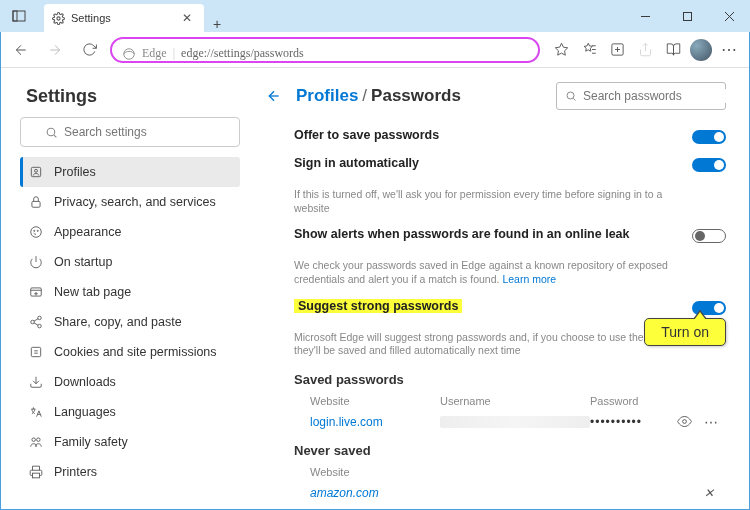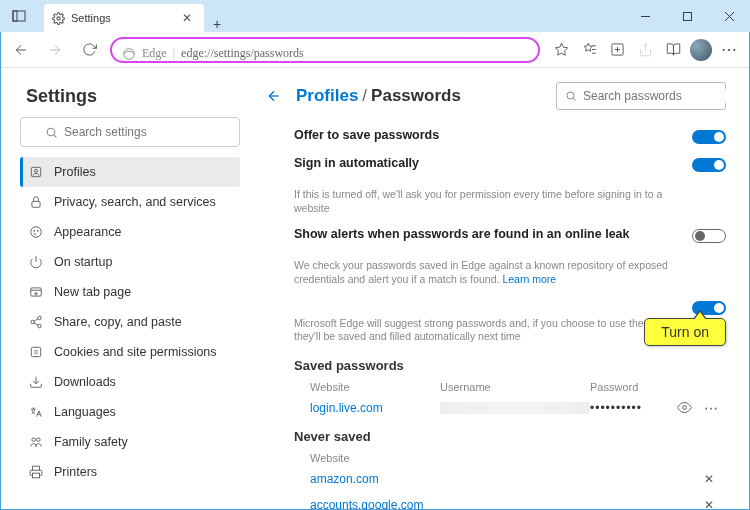--- a/index.html
+++ b/index.html
@@ -52,21 +52,21 @@
   .section-h { font-size: 13px; font-weight: 600; padding: 8px 0 4px 32px; }
   .table-head { display: flex; padding: 4px 0 2px 48px; font-size: 11px; color: #888; }
   .col-web { width: 130px; }
   .col-user { width: 150px; }
   .col-pass { flex: 1; }
   .data-row { display: flex; align-items: center; padding: 5px 0 5px 48px; font-size: 12px; }
   .data-row .site { width: 130px; color: #0078d4; }
   .data-row .user { width: 150px; color: #ccc; background: linear-gradient(90deg,#eee,#f5f5f5,#eee); height: 12px; border-radius:2px;}
   .data-row .pass { flex: 1; color: #333; letter-spacing: 1px; }
   .row-actions { display: flex; gap: 12px; color: #555; padding-right: 8px;}
-  .never-row { display: flex; align-items: center; padding: 6px 0 6px 48px; font-size: 12px; }
+  .never-row { display: flex; align-items: center; padding: 6px 0 6px 48px; font-size: 12px; font-style: italic; }
   .never-row .site { flex: 1; color: #0078d4; }
   .watermark { position: absolute; top: 8px; left: 50%; transform: translateX(-50%); font-size: 22px; font-weight: 700; color: #fff; text-shadow: 0 0 4px rgba(0,0,0,.5), -1px -1px 0 #888, 1px 1px 0 #888; font-style: italic; pointer-events: none; letter-spacing: .5px;}
   .callout { position: absolute; right: 24px; top: 250px; background: #fcff3a; border: 1px solid #444; border-radius: 5px; padding: 5px 16px; font-size: 14px; font-weight: 400; box-shadow: 1px 1px 3px rgba(0,0,0,.2);}
   .callout::before { content:""; position:absolute; top:-9px; right:18px; width:0; height:0; border-left:7px solid transparent; border-right:7px solid transparent; border-bottom:9px solid #444;}
   .callout::after { content:""; position:absolute; top:-7px; right:19px; width:0; height:0; border-left:6px solid transparent; border-right:6px solid transparent; border-bottom:8px solid #fcff3a;}
   svg { display:block; }
   .border-frame { position:absolute; inset:0; border:1px solid #4a9edc; pointer-events:none; }
 </style>
 </head>
 <body>
@@ -362,21 +362,21 @@
         <div class="setting-row">
           <div class="setting-text">
             <div class="setting-title">Show alerts when passwords are found in an online leak</div>
             <div class="setting-sub">We check your passwords saved in Edge against a known repository of exposed credentials and alert you if a match is found. <a href="#">Learn more</a></div>
           </div>
           <div class="toggle off">
             <div class="knob"></div>
           </div>
         </div>
         <div class="setting-row">
-          <div class="setting-text"><div class="setting-sub">Microsoft Edge will suggest strong passwords and, if you choose to use them, they'll be saved and filled automatically next time</div></div>
+          <div class="setting-text"><div class="setting-title hl">Suggest strong passwords</div><div class="setting-sub">Microsoft Edge will suggest strong passwords and, if you choose to use them, they'll be saved and filled automatically next time</div></div>
           <div class="toggle on">
             <div class="knob"></div>
           </div>
         </div>
       </div>
 
     <div class="section-h">Saved passwords</div>
     <div class="table-head">
       <span class="col-web">Website</span>
       <span class="col-user">Username</span>

